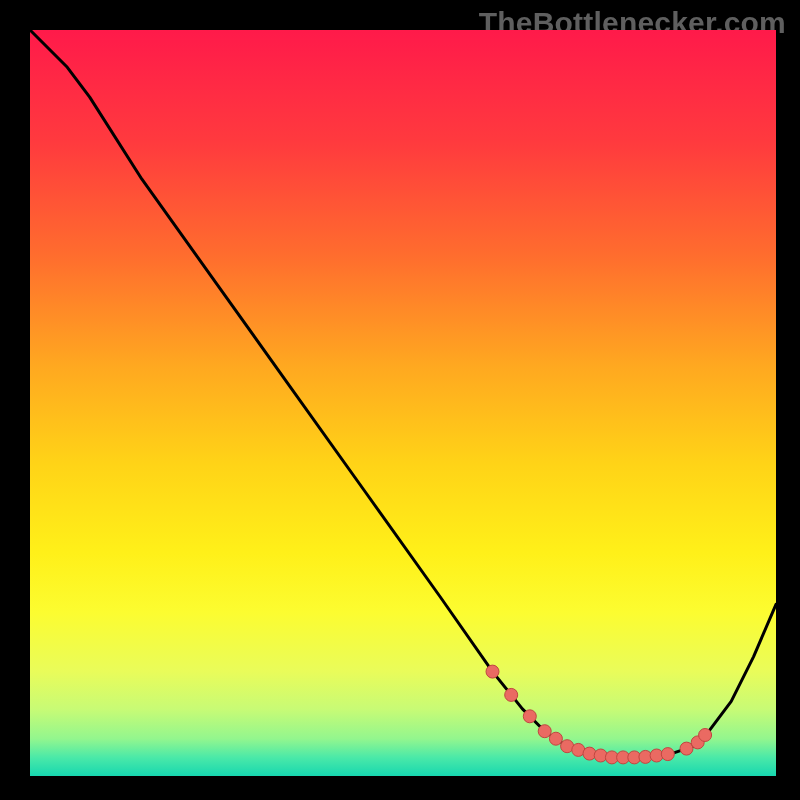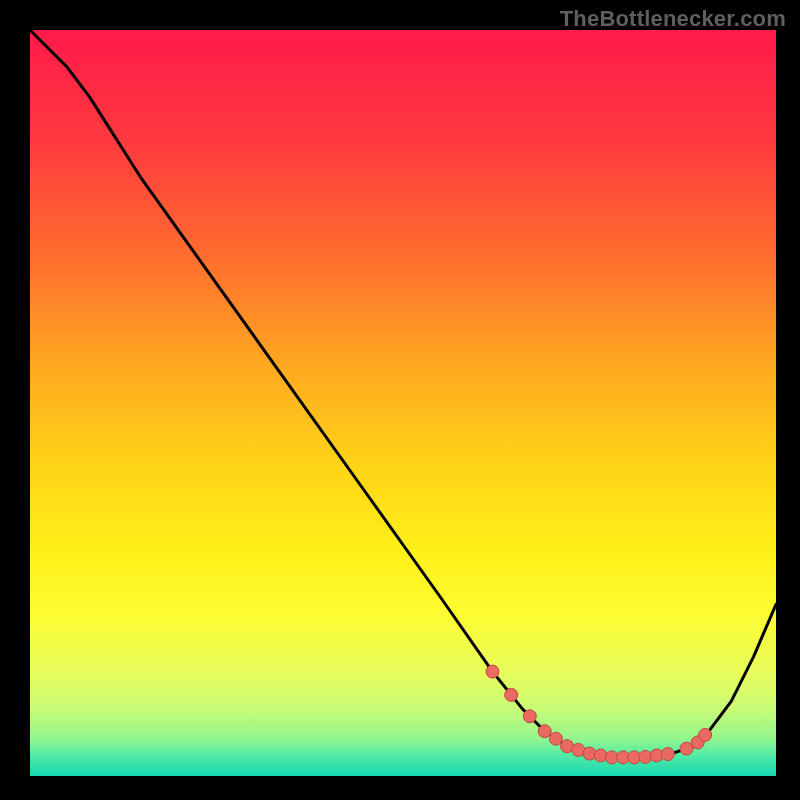--- a/index.html
+++ b/index.html
@@ -14,21 +14,21 @@
     position: relative;
     width: 800px;
     height: 800px;
     background: #000;
   }
   .watermark {
     position: absolute;
     top: 6px;
     right: 14px;
     font-family: Arial, Helvetica, sans-serif;
-    font-size: 22px;
+    font-size: 30px;
     font-weight: 600;
     color: #5f5f5f;
     letter-spacing: 0.2px;
     user-select: none;
   }
   .plot {
     position: absolute;
     left: 30px;
     top: 30px;
     width: 746px;

